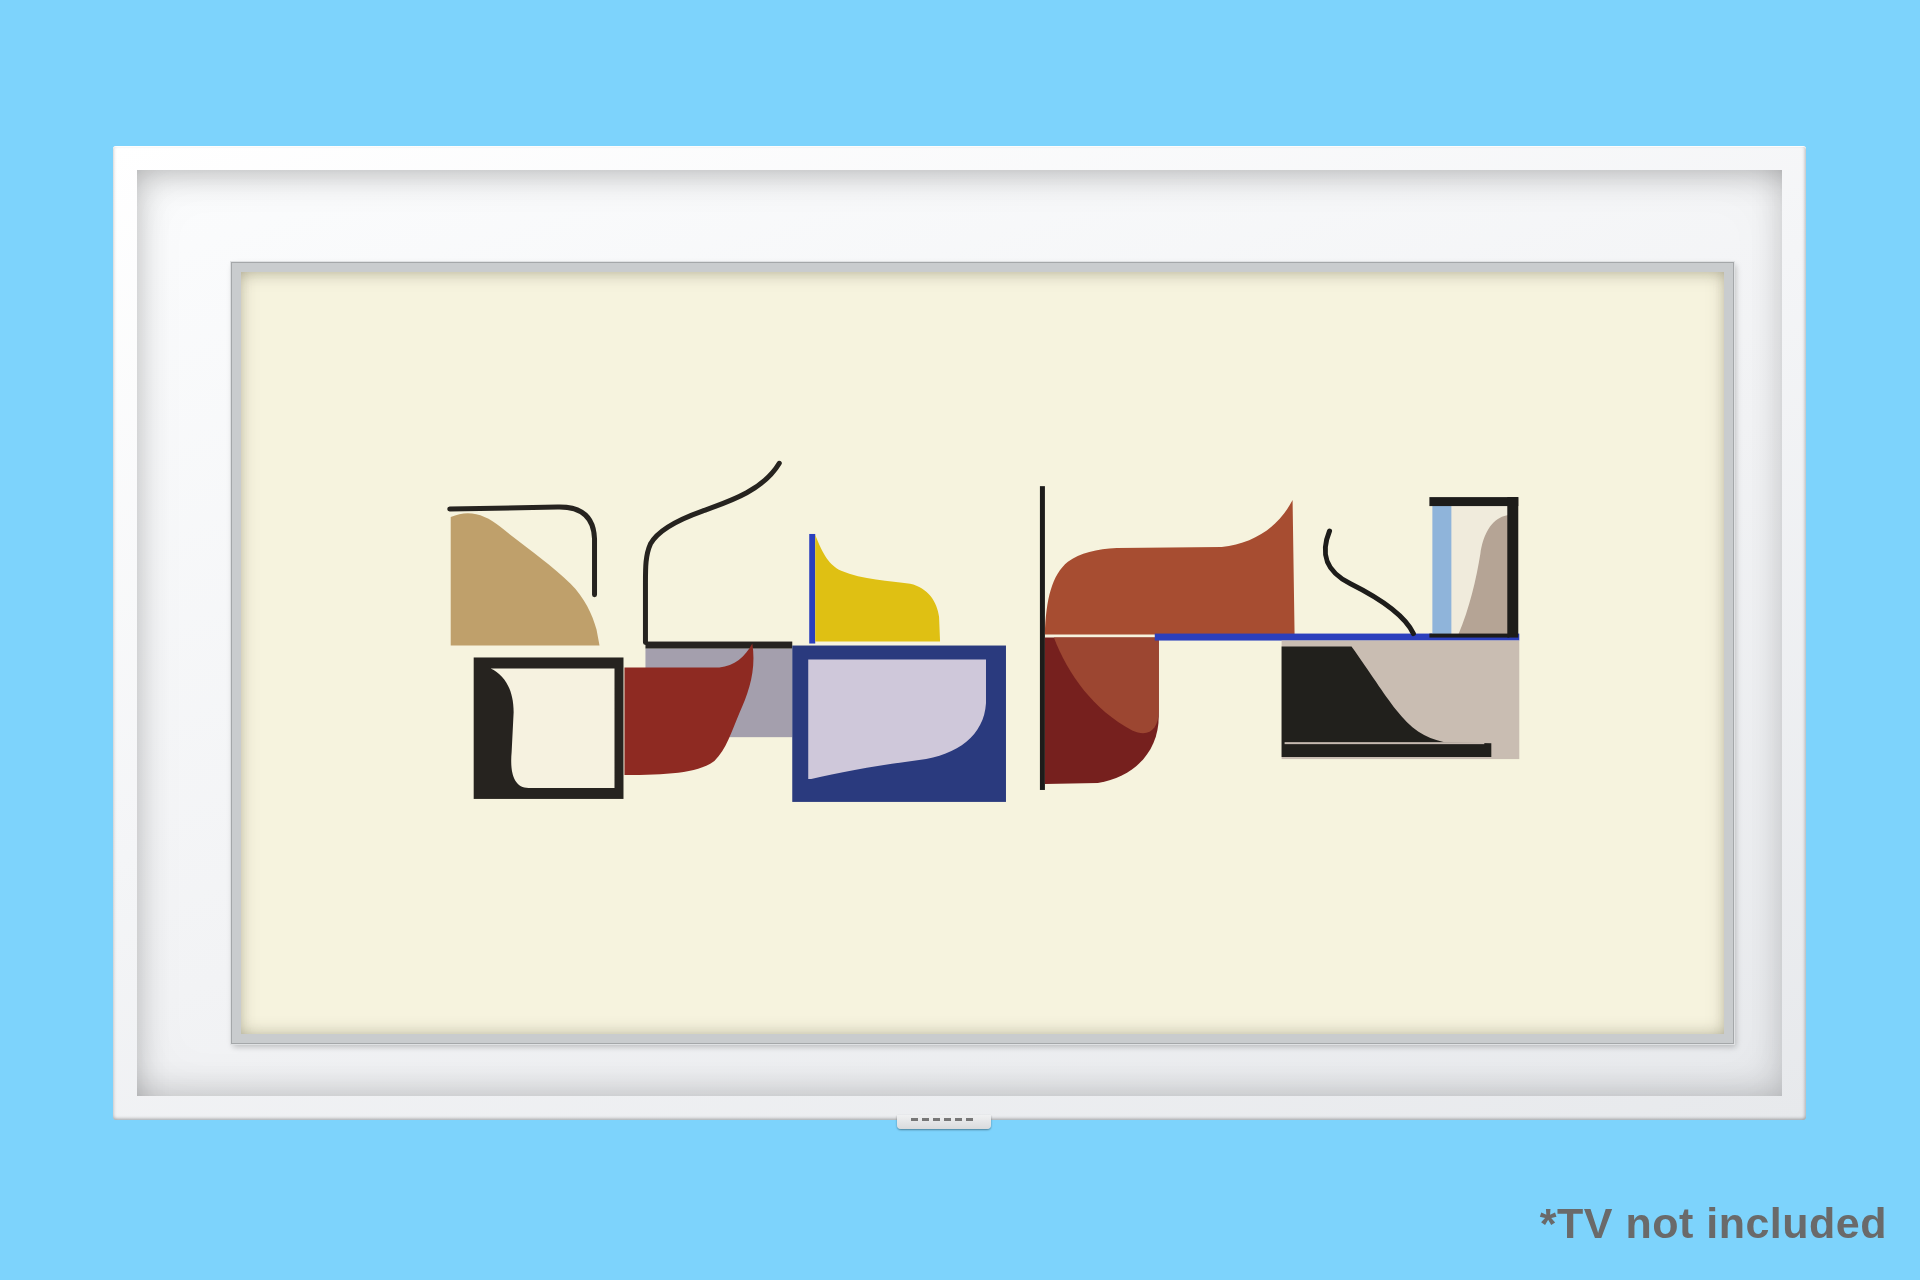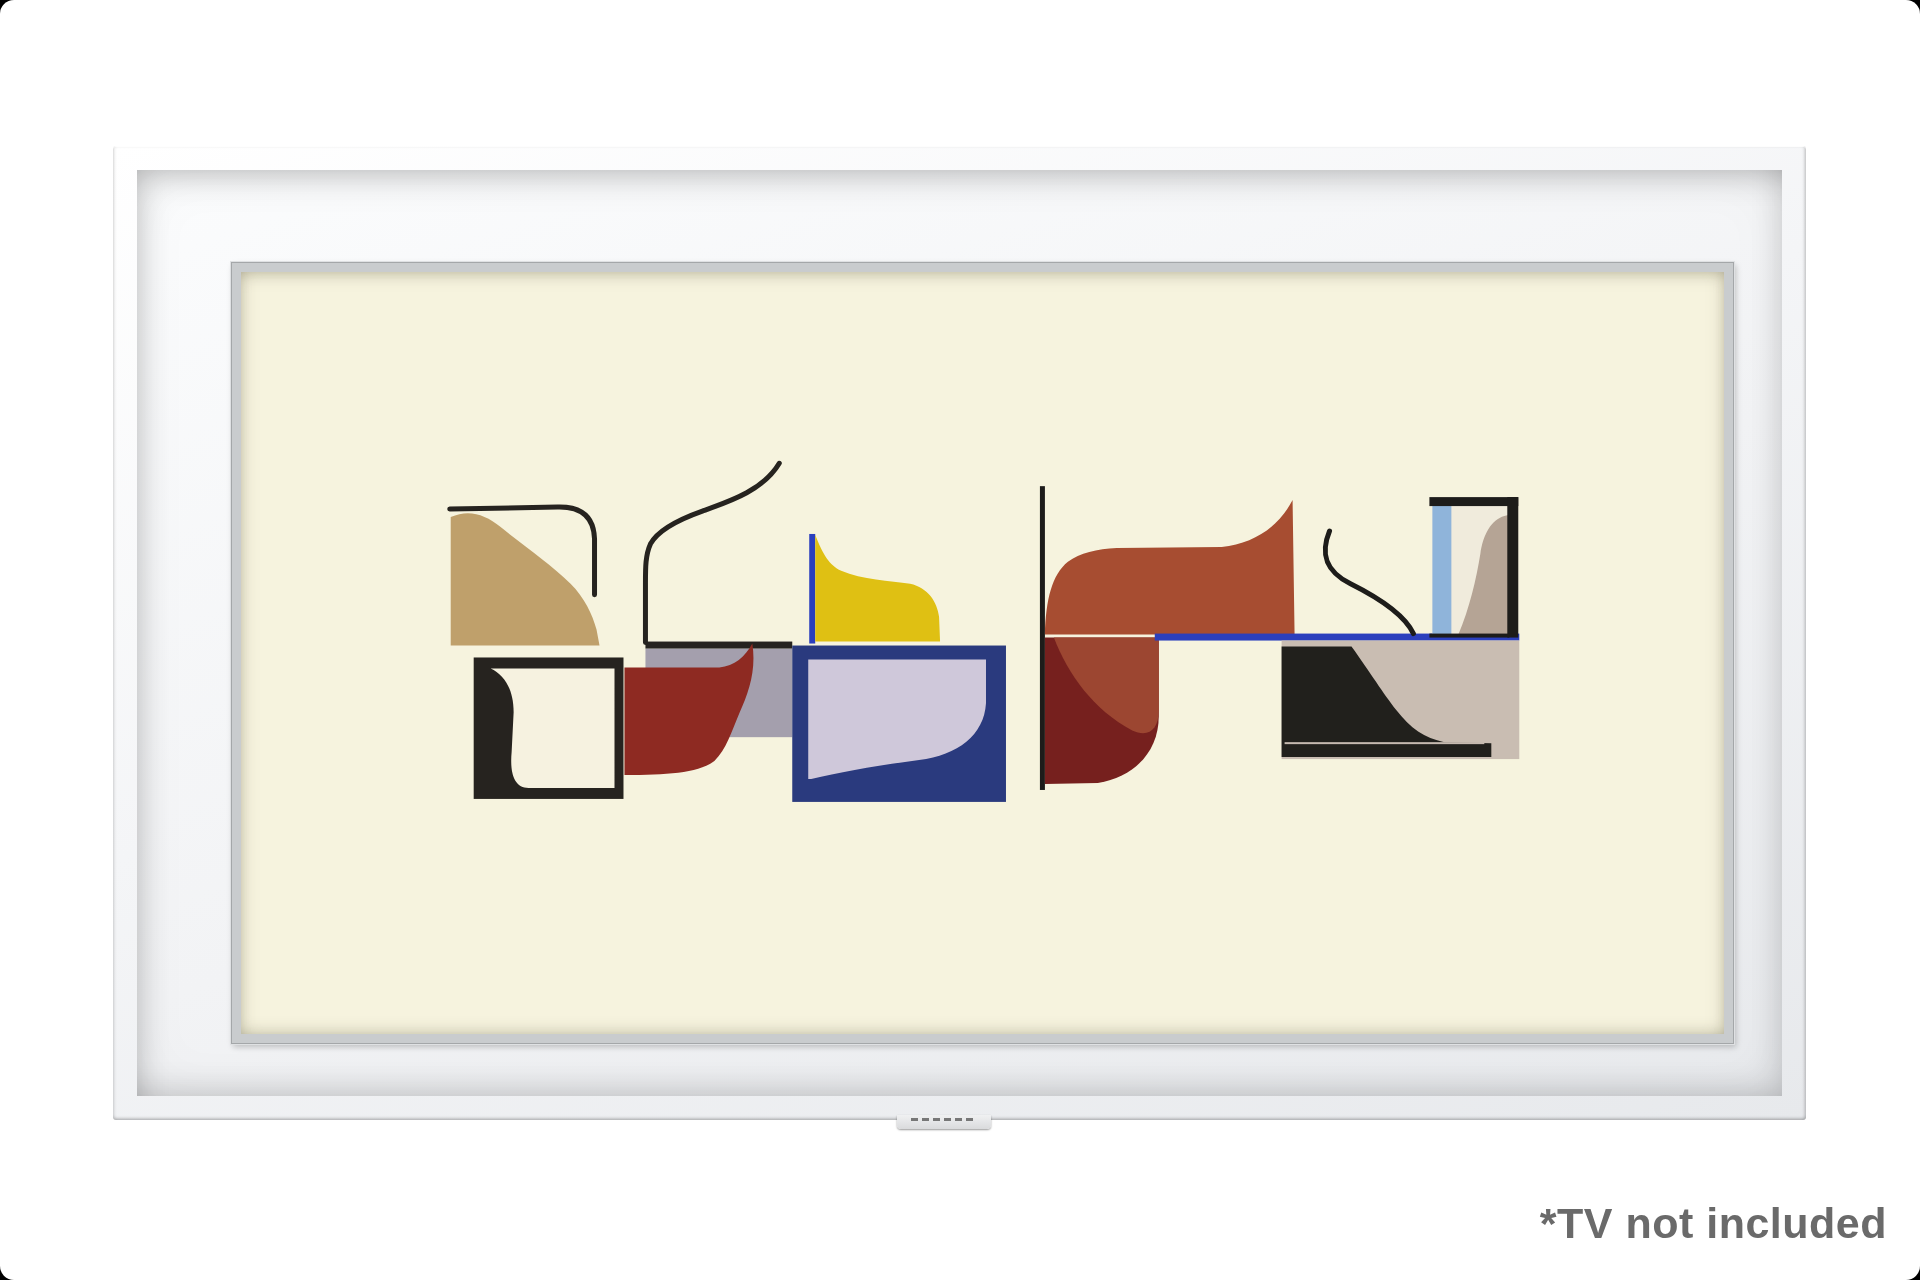--- a/index.html
+++ b/index.html
@@ -53,21 +53,21 @@
   
   .disclaimer{
     position:absolute;right:33px;top:1199px;
     font-size:43px;font-weight:bold;letter-spacing:.5px;
     color:#6a6a6a;white-space:nowrap;
   }
 </style>
 </head>
 <body>
 
-<div class="stage" style="background: #ffffff; border-radius: 14px;">
+<div class="stage" style="background: #7dd3fc;">
 
   <div class="tv">
     <div class="mat">
       <div class="opening">
         <div class="art-canvas" style="background: rgb(246, 243, 222);">
           <svg xmlns="http://www.w3.org/2000/svg" preserveAspectRatio="none" viewBox="218 248 1485 765">
               <rect x="623" y="626" width="147" height="89" fill="#a49fad"></rect>
               <rect x="623" y="619" width="147" height="7" fill="#26231f"></rect>
               <path d="M602,645 L697,645 C712,644 723,634 730,621 C734,647 727,669 717,691 C709,710 704,727 692,739 C676,751 645,753 602,753 Z" fill="#8e2a22"></path>
               <path d="M428,623 L428,494 C446,486 462,491 478,504 C505,526 528,541 548,561 C562,575 570,592 574,607 L577,623 Z" fill="#bfa06b"></path>

